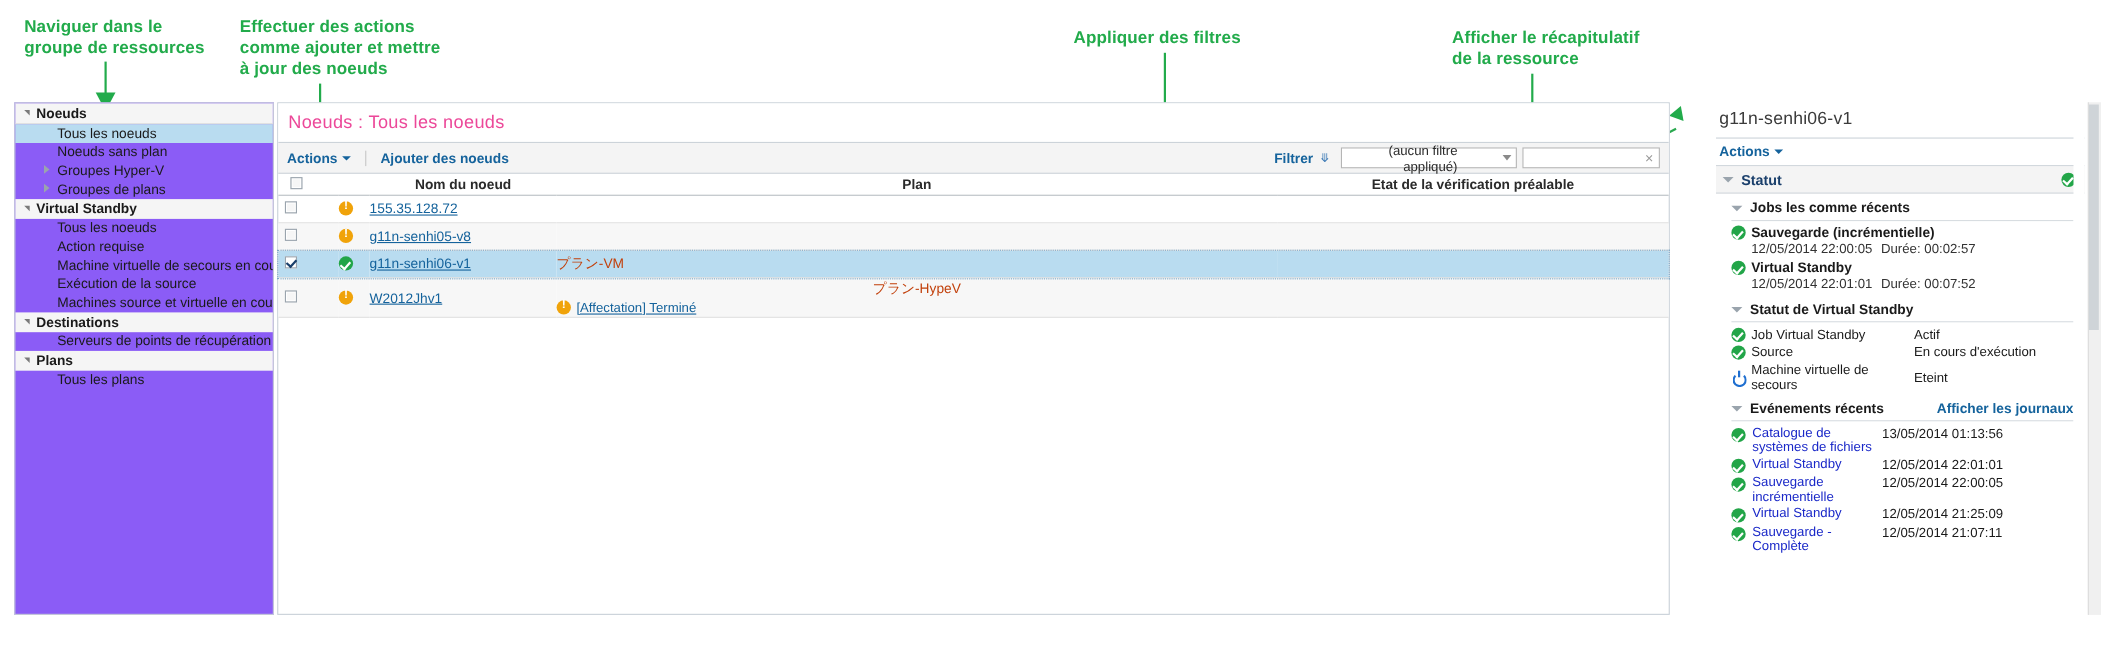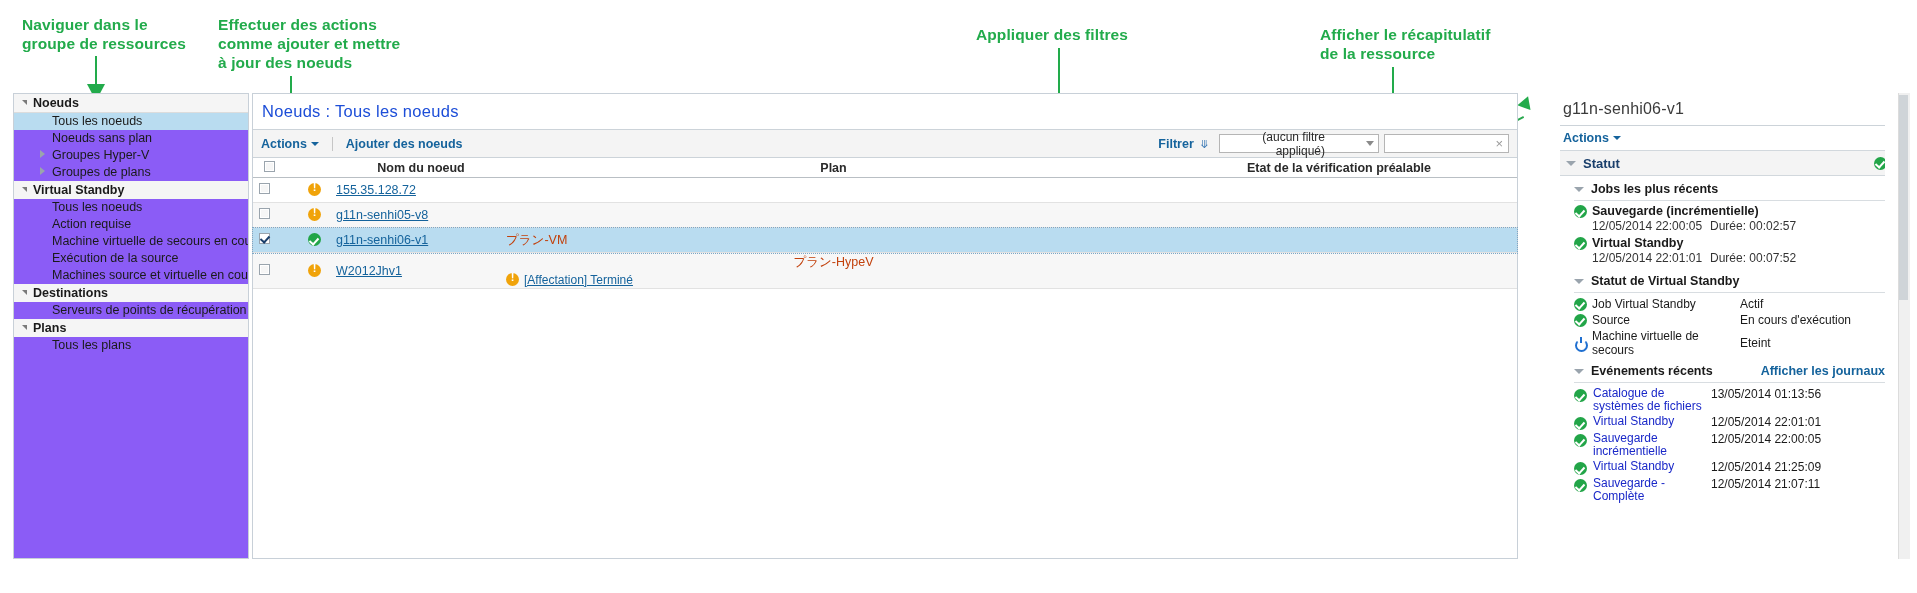--- a/index.html
+++ b/index.html
@@ -63,21 +63,21 @@
     border-top:4px solid transparent;border-bottom:4px solid transparent;border-left:5px solid #9aa4ad;
   }
   .sb-hdr-line{border-bottom:1px solid #dcdcdc;}
 
   
   .center{
     position:absolute;left:252px;top:93px;width:1266px;height:466px;
     background:#ffffff;border:1px solid #c8d0d8;box-sizing:border-box;
   }
   .center-title{
-    height:35px;line-height:35px;padding-left:9px;font-size:16.5px;color:#1d4ed8;
+    height:35px;line-height:35px;padding-left:9px;font-size:16.5px;color:#ec4899;
     border-bottom:1px solid #ccd3d9;background:#fff;letter-spacing:.3px;
   }
   .toolbar{
     height:27px;background:#f4f4f4;border-bottom:1px solid #ccd3d9;
     display:flex;align-items:center;padding:0 8px;position:relative;
   }
   .tb-link{color:#15639c;font-weight:bold;font-size:12.5px;cursor:pointer;}
   .tb-caret{
     display:inline-block;width:0;height:0;margin-left:4px;vertical-align:2px;
     border-left:4px solid transparent;border-right:4px solid transparent;border-top:4px solid #15639c;
@@ -353,21 +353,21 @@
     <div class="rp-section-hdr">
       <span class="tri-down"></span>
       <span class="lbl">Statut</span>
       <span class="ico ok"></span>
     </div>
 
     <div class="rp-body">
 
       <div class="rp-sub">
         <span class="tri-down"></span>
-        <span class="slbl">Jobs les plus récents</span>
+        <span class="slbl">Jobs les comme récents</span>
       </div>
       <div class="rp-rule"></div>
 
       <div class="job-row">
         <span class="ico ok"></span>
           <span>Sauvegarde (incrémentielle)</span>
       </div>
       <div class="job-meta">
         <span class="dt">12/05/2014 22:00:05</span>
         <span>Durée: 00:02:57</span>

